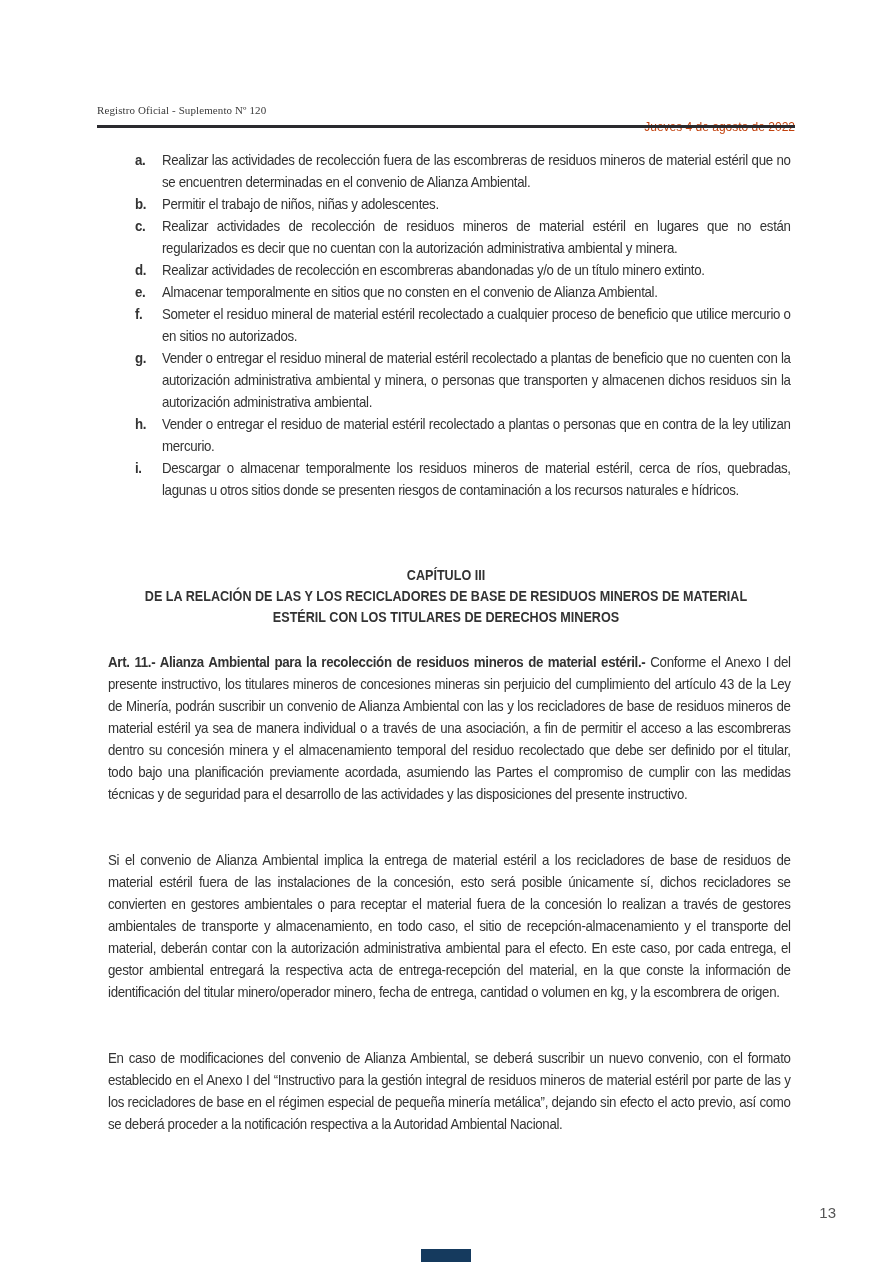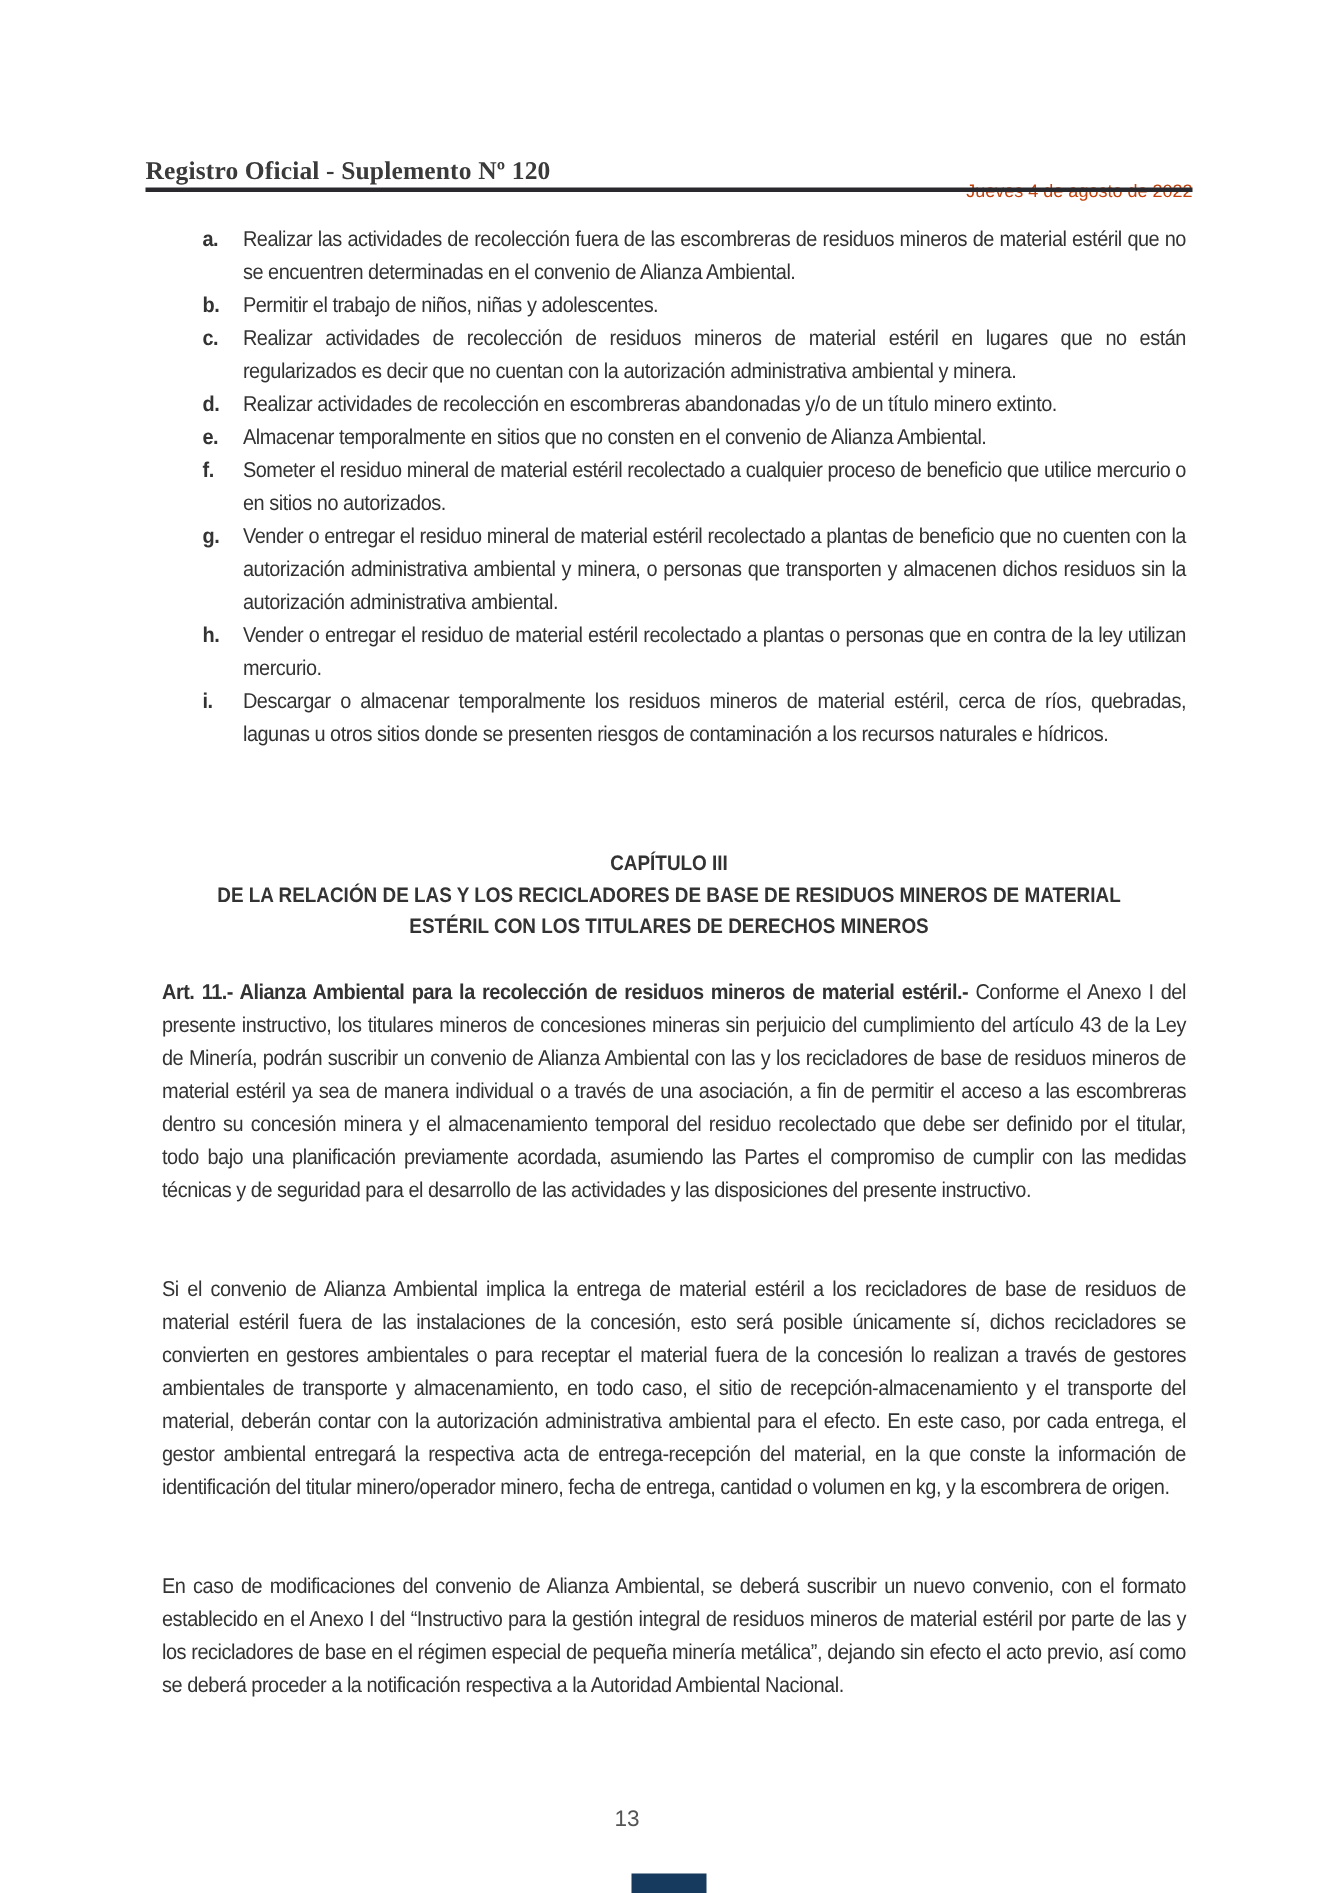--- a/index.html
+++ b/index.html
@@ -1,39 +1,39 @@
 <!DOCTYPE html>
 <html><head>
   <meta charset="utf-8">
   <style>
     html, body { margin: 0; padding: 0; background: #ffffff; }
     body { width: 892px; height: 1262px; position: relative; overflow: hidden; color: #333333; }
     .page { position: absolute; left: 0; top: 0; width: 892px; height: 1262px; }
 
     .header { position: absolute; left: 97px; top: 104px; width: 698px; height: 22px; }
-    .header-left { position: absolute; left: 0; top: 0; font-family: "Liberation Serif", serif; font-weight: bold; font-size: 17px; color: #3a3a3a; letter-spacing: 0.1px; }
+    .header-left { position: absolute; left: 0; top: 0; font-family: "Liberation Serif", serif; font-weight: normal; font-size: 11px; color: #3a3a3a; letter-spacing: 0.1px; }
     .header-right { position: absolute; right: 0; top: 16px; font-family: "Liberation Sans", sans-serif; font-size: 12px; color: #c2410c; }
     .header-rule { position: absolute; left: 97px; top: 125px; width: 698px; height: 3px; background: #2a2a2e; }
 
     .body-text { font-family: "Liberation Sans", sans-serif; font-size: 14.3px; line-height: 22px; color: #333333; letter-spacing: -0.35px; transform: scaleX(0.93); transform-origin: left top; }
 
     .list { position: absolute; left: 135px; top: 149px; width: 705px; margin: 0; padding: 0; list-style: none; }
     .list li { position: relative; padding-left: 29px; text-align: justify; }
     .list .marker { position: absolute; left: 0; top: 0; font-weight: bold; }
 
     .chapter { position: absolute; left: 97px; top: 565px; width: 698px; text-align: center; font-family: "Liberation Sans", sans-serif; font-weight: bold; font-size: 14px; line-height: 21px; color: #333333; }
     .chapter div { transform: scaleX(0.9); }
 
     .para { position: absolute; left: 108px; width: 734px; text-align: justify; margin: 0; }
     .p1 { top: 651px; }
     .p2 { top: 849px; }
     .p3 { top: 1047px; }
     .art-title { font-weight: bold; }
 
-    .page-number { position: absolute; left: 0; top: 1204px; width: 836px; text-align: center; font-family: "Liberation Sans", sans-serif; font-size: 15px; color: #555555; }
+    .page-number { position: absolute; left: 0; top: 1204px; width: 836px; text-align: right; font-family: "Liberation Sans", sans-serif; font-size: 15px; color: #555555; }
     .footer-bar { position: absolute; left: 421px; top: 1249px; width: 50px; height: 13px; background: #153a5e; }
   </style>
 </head>
 <body>
 
 <div class="page">
 
   <div class="header">
     <span class="header-left">Registro Oficial - Suplemento Nº 120</span>
     <span class="header-right">Jueves 4 de agosto de 2022</span>

